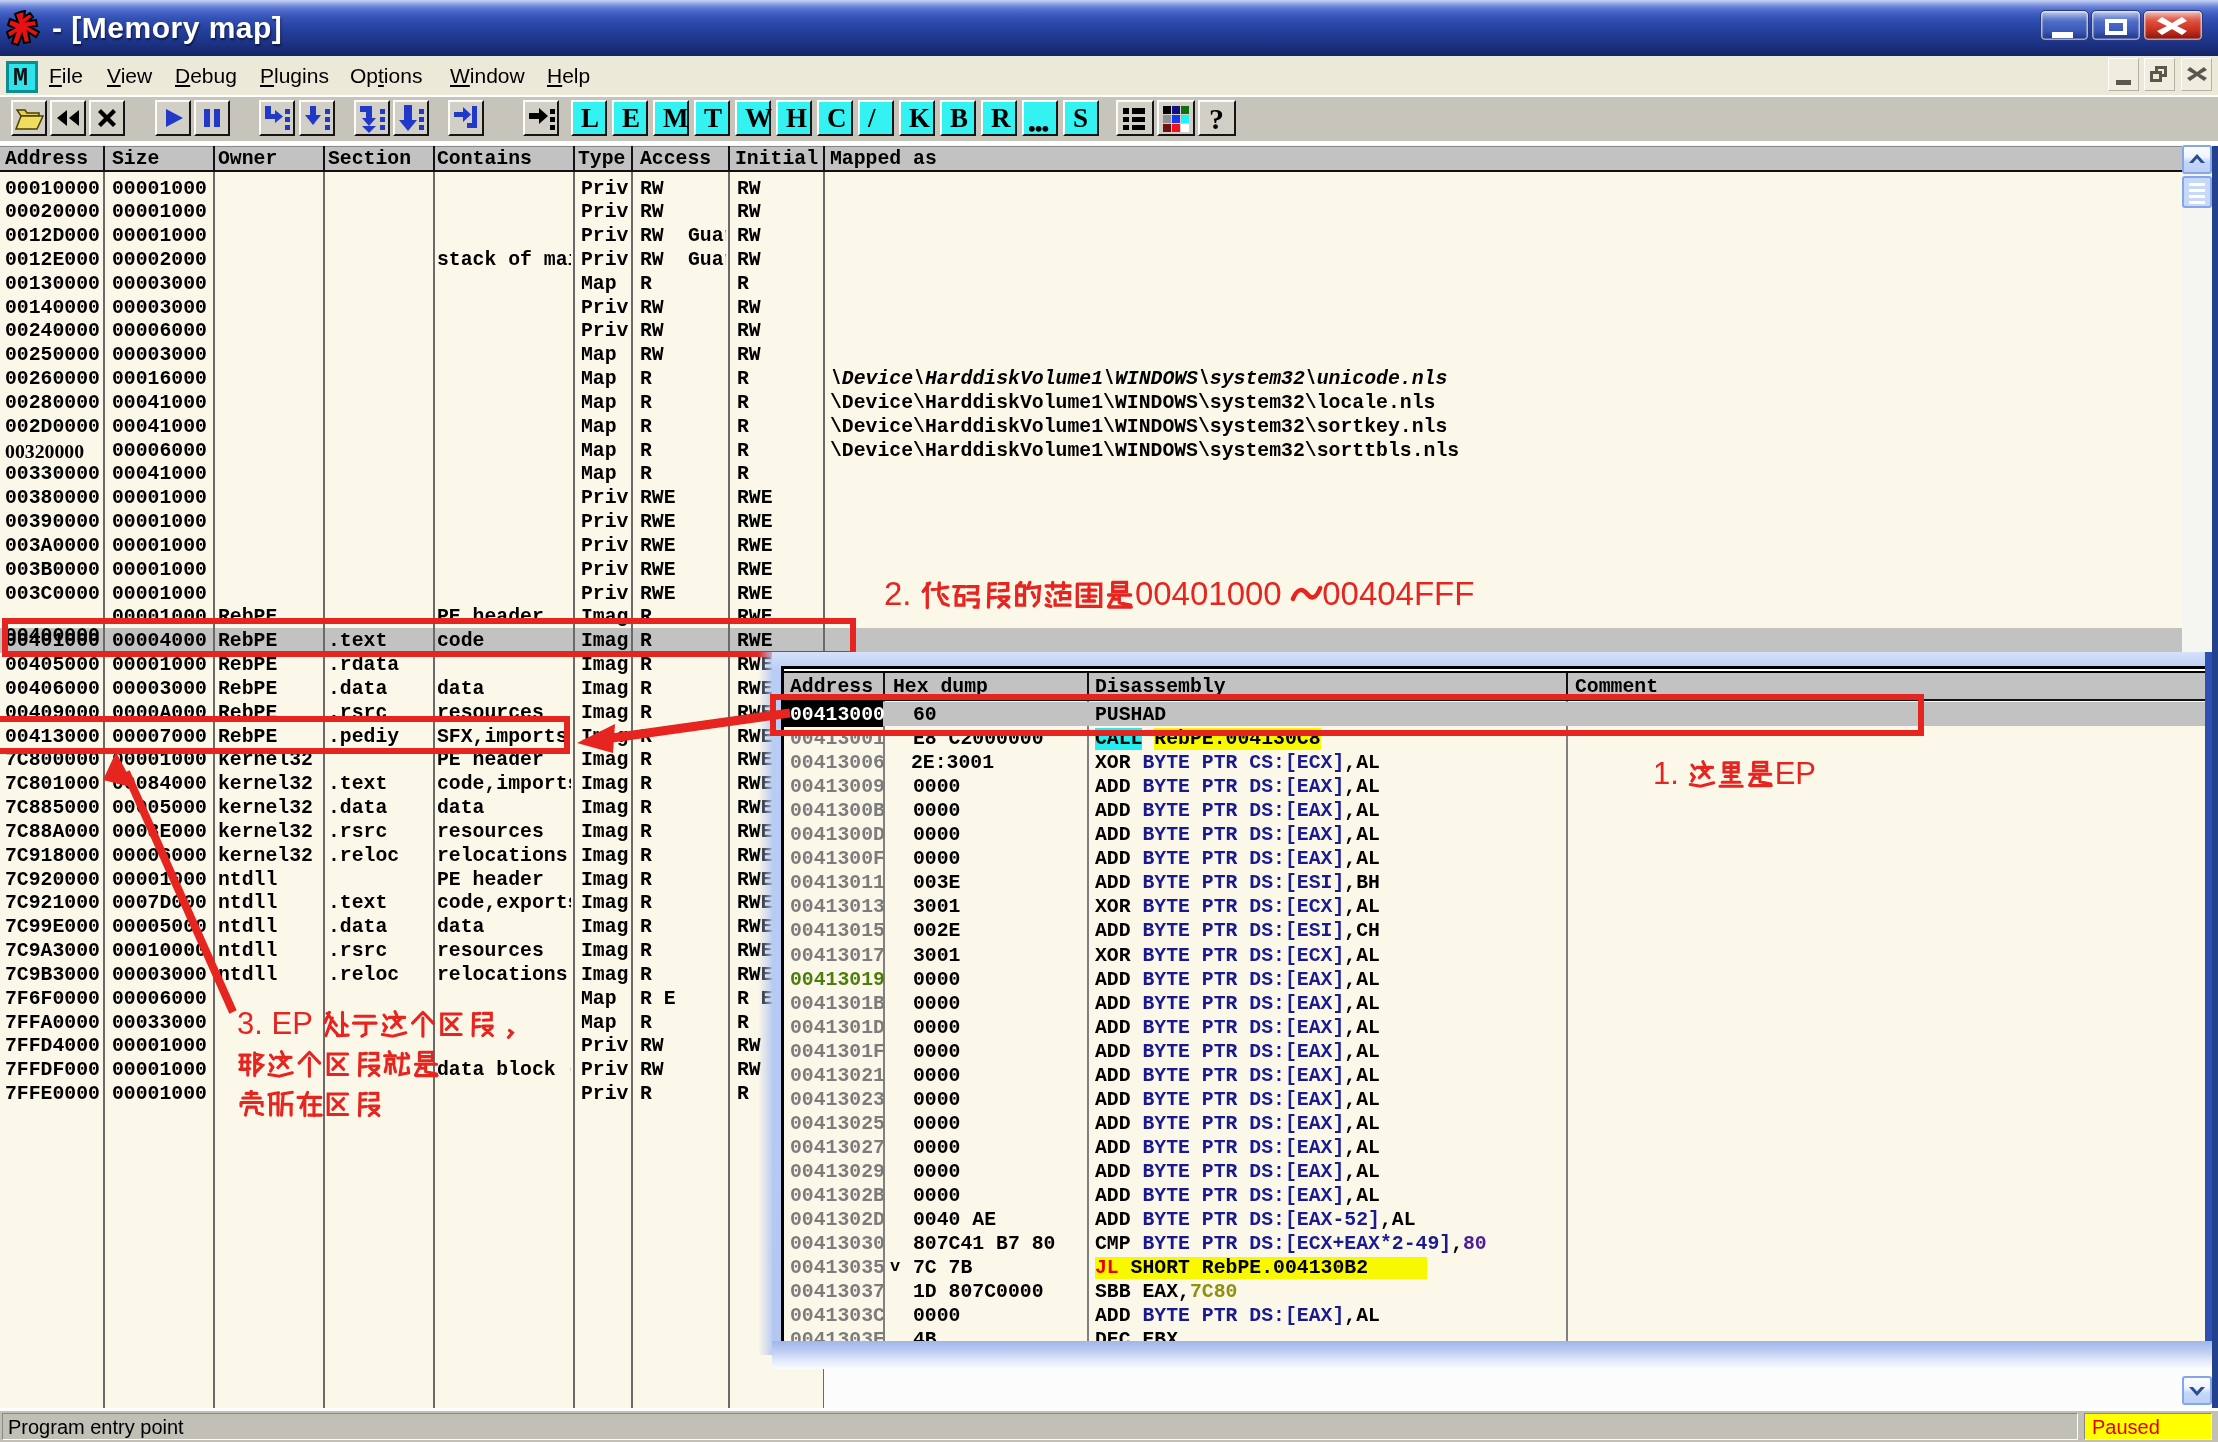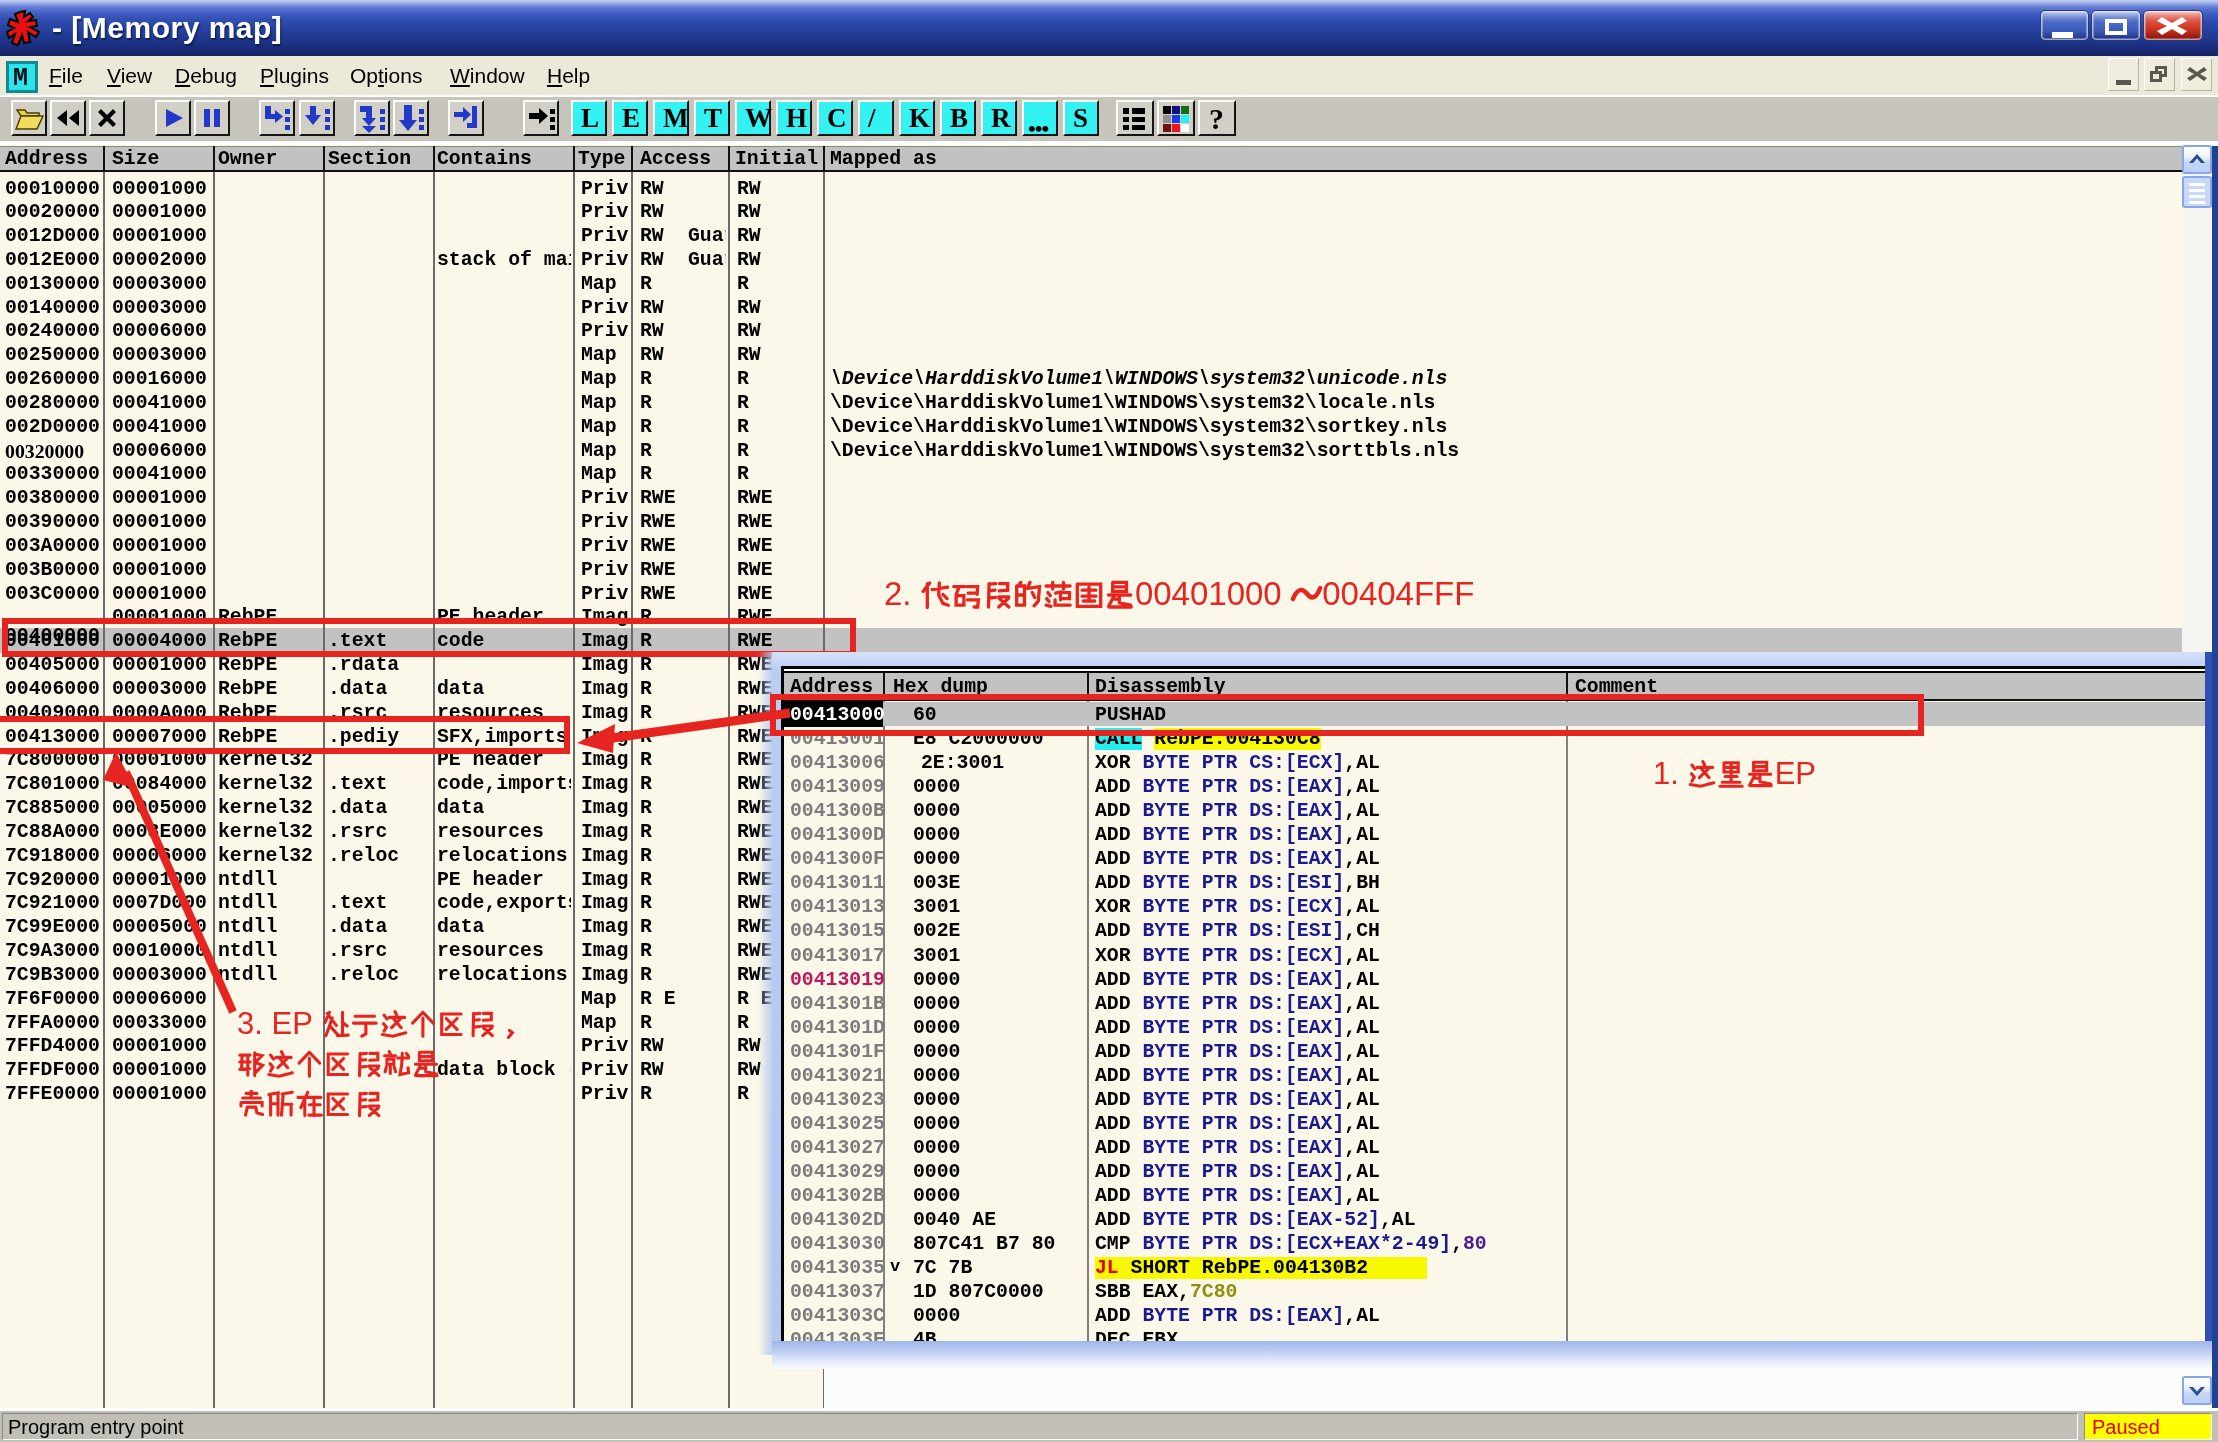--- a/index.html
+++ b/index.html
@@ -541,21 +541,21 @@
 <div class="abs" style="left:782px;top:28px;width:2px;height:640px;background:#808080;"></div>
 <div class="abs" style="left:0;top:29.0px;width:1421px;height:24.05px;background:#C2C2C2;"></div>
 <div class="abs" style="left:0;top:28.0px;width:99px;height:26.05px;background:#000;"></div>
 <div class="mono abs" style="left:6px;top:31.0px;color:#fff;">00413000</div>
     <div class="mono abs" style="left:129px;top:31.0px;">60</div>
     <div class="mono abs" style="left:311px;top:31.0px;"><span style="color:#000;background:transparent">PUSHAD</span></div>
 <div class="mono abs" style="left:6px;top:55.05px;color:#7C7C7C;">00413001</div>
     <div class="mono abs" style="left:129px;top:55.05px;">E8 C2000000</div>
     <div class="mono abs" style="left:311px;top:55.05px;"><span style="color:#000;background:#22F0F0">CALL</span><span style="color:#000;background:transparent"> </span><span style="color:#000;background:#F8F800">RebPE.004130C8</span></div>
 <div class="mono abs" style="left:6px;top:79.1px;color:#7C7C7C;">00413006</div>
-    <div class="mono abs" style="left:137px;top:79.1px;">2E:3001</div>
+    <div class="mono abs" style="left:127px;top:79.1px;">2E:3001</div>
     <div class="mono abs" style="left:311px;top:79.1px;"><span style="color:#000;background:transparent">XOR </span><span style="color:#1A1A90;background:transparent">BYTE PTR CS:[ECX]</span><span style="color:#000;background:transparent">,AL</span></div>
 <div class="mono abs" style="left:6px;top:103.15px;color:#7C7C7C;">00413009</div>
     <div class="mono abs" style="left:129px;top:103.15px;">0000</div>
     <div class="mono abs" style="left:311px;top:103.15px;"><span style="color:#000;background:transparent">ADD </span><span style="color:#1A1A90;background:transparent">BYTE PTR DS:[EAX]</span><span style="color:#000;background:transparent">,AL</span></div>
 <div class="mono abs" style="left:6px;top:127.2px;color:#7C7C7C;">0041300B</div>
     <div class="mono abs" style="left:129px;top:127.2px;">0000</div>
     <div class="mono abs" style="left:311px;top:127.2px;"><span style="color:#000;background:transparent">ADD </span><span style="color:#1A1A90;background:transparent">BYTE PTR DS:[EAX]</span><span style="color:#000;background:transparent">,AL</span></div>
 <div class="mono abs" style="left:6px;top:151.25px;color:#7C7C7C;">0041300D</div>
     <div class="mono abs" style="left:129px;top:151.25px;">0000</div>
     <div class="mono abs" style="left:311px;top:151.25px;"><span style="color:#000;background:transparent">ADD </span><span style="color:#1A1A90;background:transparent">BYTE PTR DS:[EAX]</span><span style="color:#000;background:transparent">,AL</span></div>
@@ -567,21 +567,21 @@
     <div class="mono abs" style="left:311px;top:199.35px;"><span style="color:#000;background:transparent">ADD </span><span style="color:#1A1A90;background:transparent">BYTE PTR DS:[ESI]</span><span style="color:#000;background:transparent">,BH</span></div>
 <div class="mono abs" style="left:6px;top:223.4px;color:#7C7C7C;">00413013</div>
     <div class="mono abs" style="left:129px;top:223.4px;">3001</div>
     <div class="mono abs" style="left:311px;top:223.4px;"><span style="color:#000;background:transparent">XOR </span><span style="color:#1A1A90;background:transparent">BYTE PTR DS:[ECX]</span><span style="color:#000;background:transparent">,AL</span></div>
 <div class="mono abs" style="left:6px;top:247.45000000000002px;color:#7C7C7C;">00413015</div>
     <div class="mono abs" style="left:129px;top:247.45000000000002px;">002E</div>
     <div class="mono abs" style="left:311px;top:247.45000000000002px;"><span style="color:#000;background:transparent">ADD </span><span style="color:#1A1A90;background:transparent">BYTE PTR DS:[ESI]</span><span style="color:#000;background:transparent">,CH</span></div>
 <div class="mono abs" style="left:6px;top:271.5px;color:#7C7C7C;">00413017</div>
     <div class="mono abs" style="left:129px;top:271.5px;">3001</div>
     <div class="mono abs" style="left:311px;top:271.5px;"><span style="color:#000;background:transparent">XOR </span><span style="color:#1A1A90;background:transparent">BYTE PTR DS:[ECX]</span><span style="color:#000;background:transparent">,AL</span></div>
-<div class="mono abs" style="left:6px;top:295.55px;color:#be185d;">00413019</div>
+<div class="mono abs" style="left:6px;top:295.55px;color:#4d7c0f;">00413019</div>
     <div class="mono abs" style="left:129px;top:295.55px;">0000</div>
     <div class="mono abs" style="left:311px;top:295.55px;"><span style="color:#000;background:transparent">ADD </span><span style="color:#1A1A90;background:transparent">BYTE PTR DS:[EAX]</span><span style="color:#000;background:transparent">,AL</span></div>
 <div class="mono abs" style="left:6px;top:319.6px;color:#7C7C7C;">0041301B</div>
     <div class="mono abs" style="left:129px;top:319.6px;">0000</div>
     <div class="mono abs" style="left:311px;top:319.6px;"><span style="color:#000;background:transparent">ADD </span><span style="color:#1A1A90;background:transparent">BYTE PTR DS:[EAX]</span><span style="color:#000;background:transparent">,AL</span></div>
 <div class="mono abs" style="left:6px;top:343.65000000000003px;color:#7C7C7C;">0041301D</div>
     <div class="mono abs" style="left:129px;top:343.65000000000003px;">0000</div>
     <div class="mono abs" style="left:311px;top:343.65000000000003px;"><span style="color:#000;background:transparent">ADD </span><span style="color:#1A1A90;background:transparent">BYTE PTR DS:[EAX]</span><span style="color:#000;background:transparent">,AL</span></div>
 <div class="mono abs" style="left:6px;top:367.7px;color:#7C7C7C;">0041301F</div>
     <div class="mono abs" style="left:129px;top:367.7px;">0000</div>

